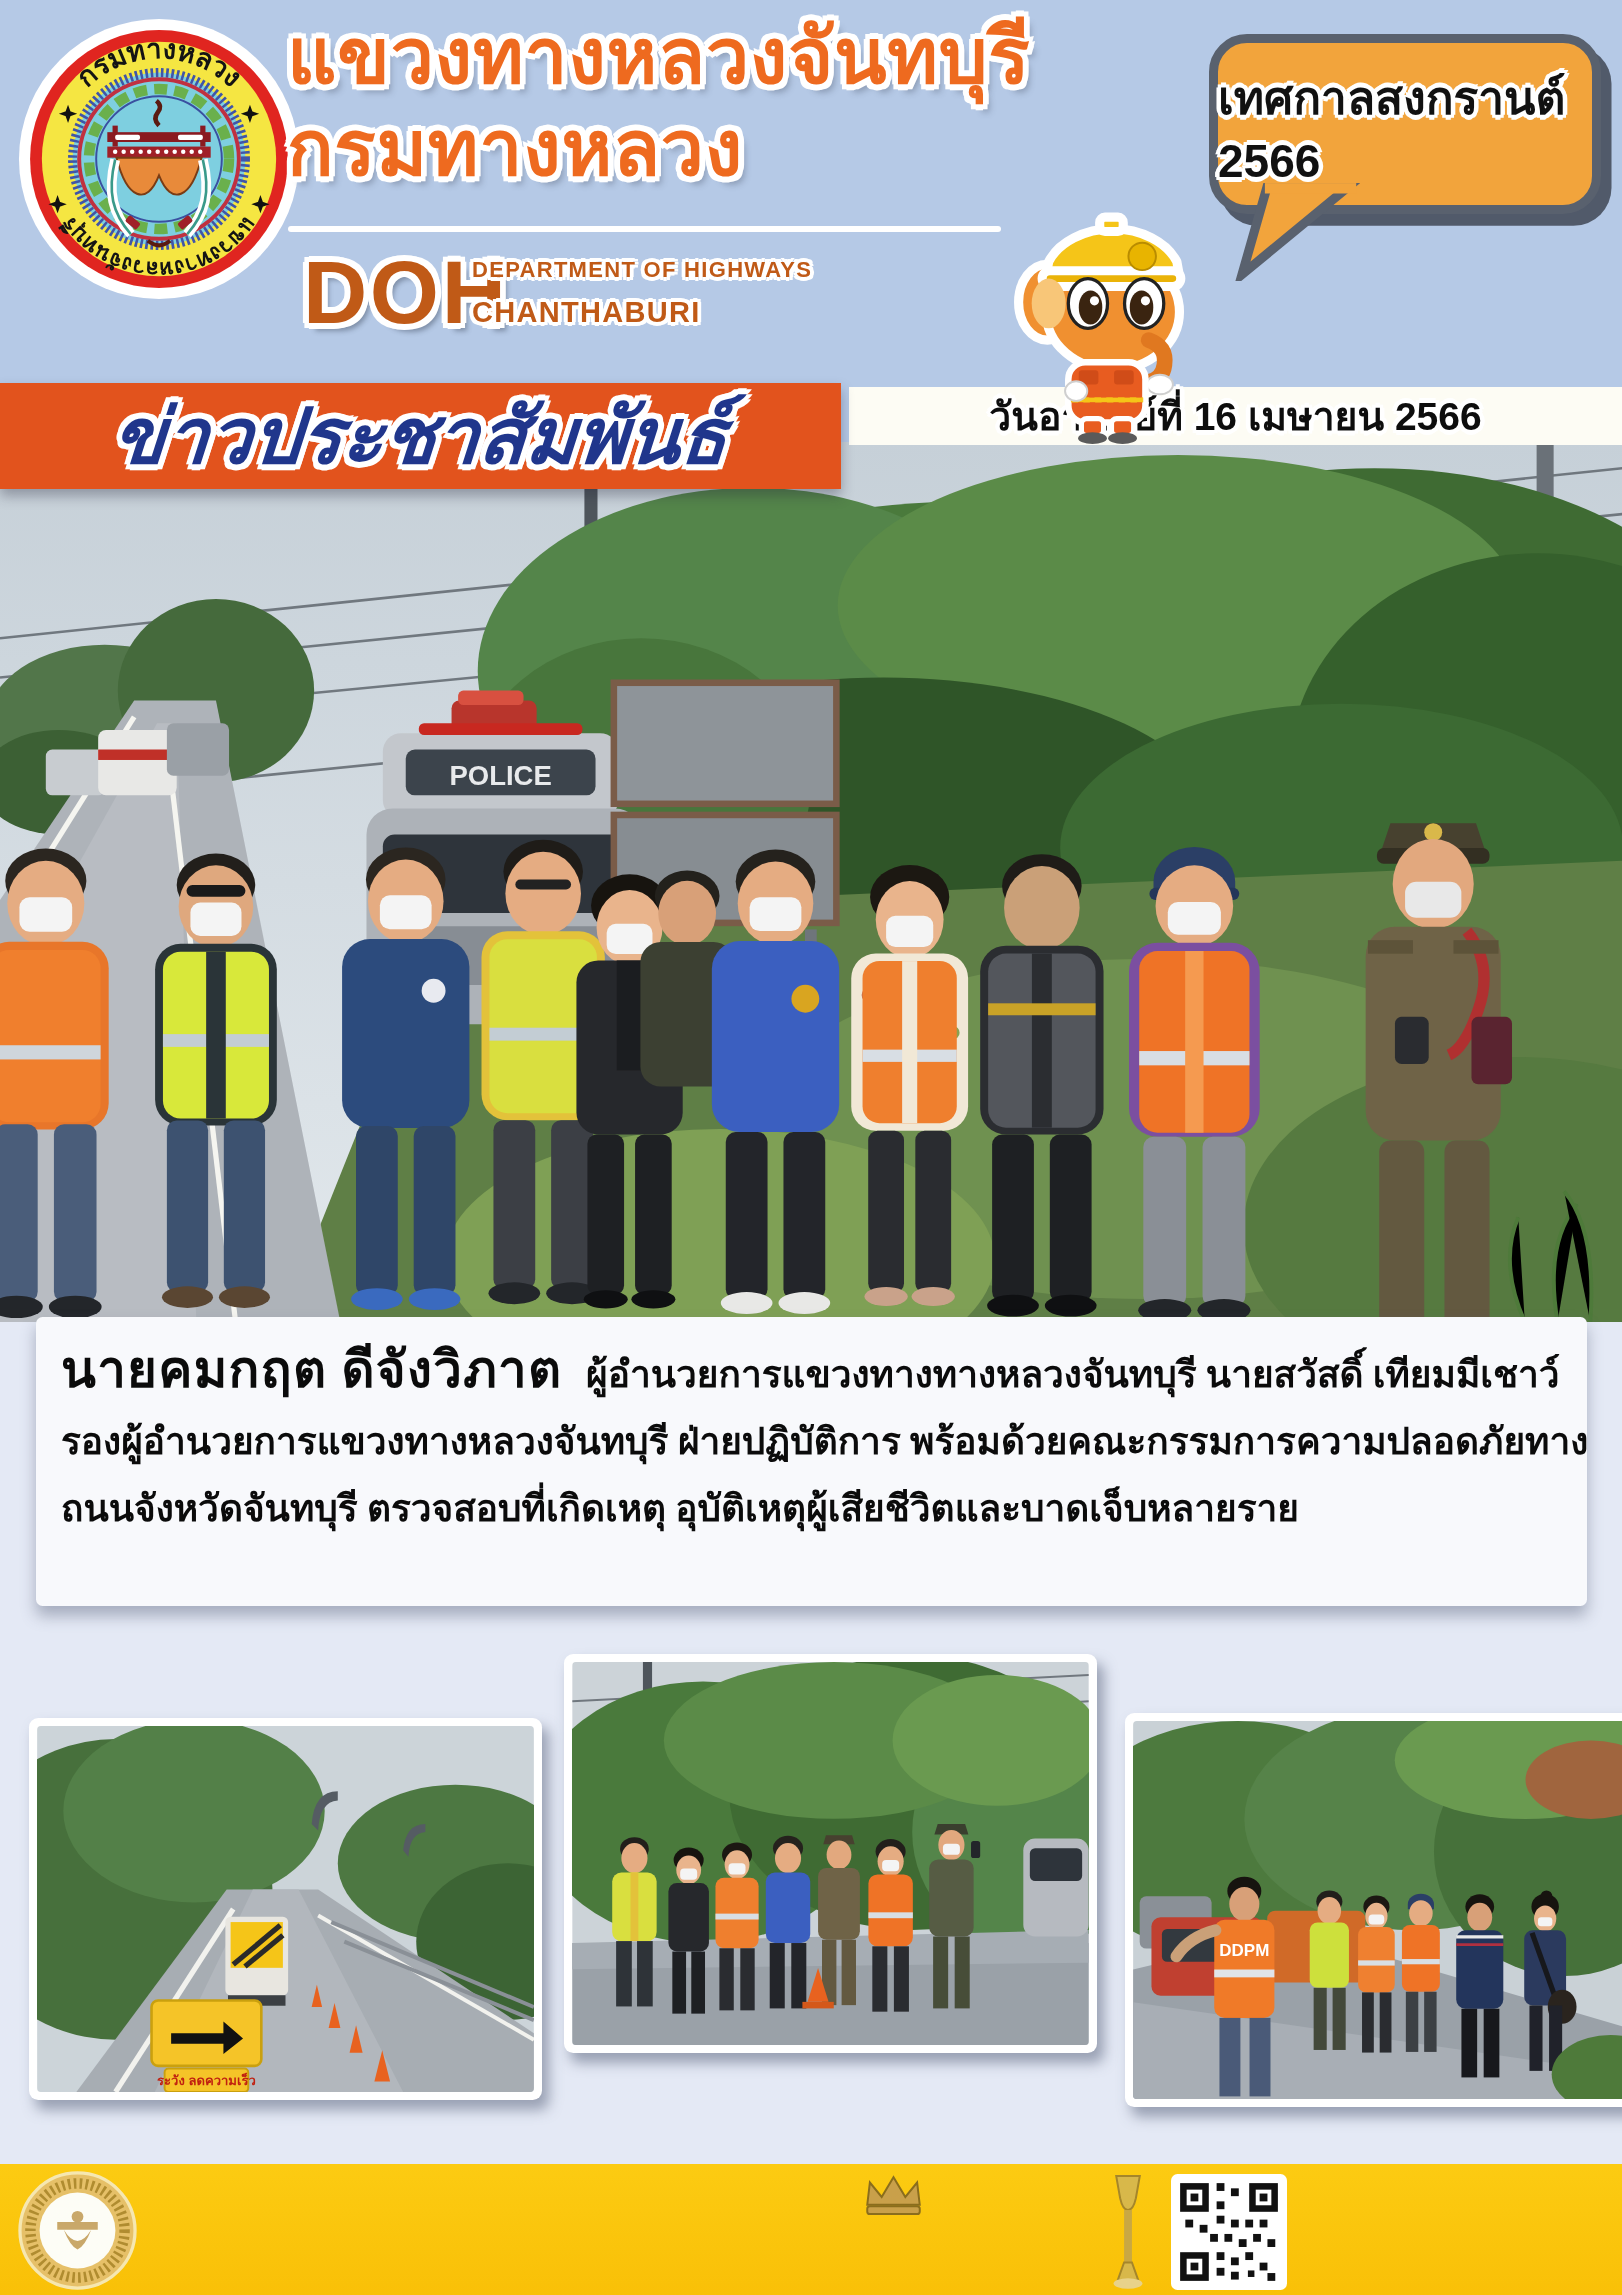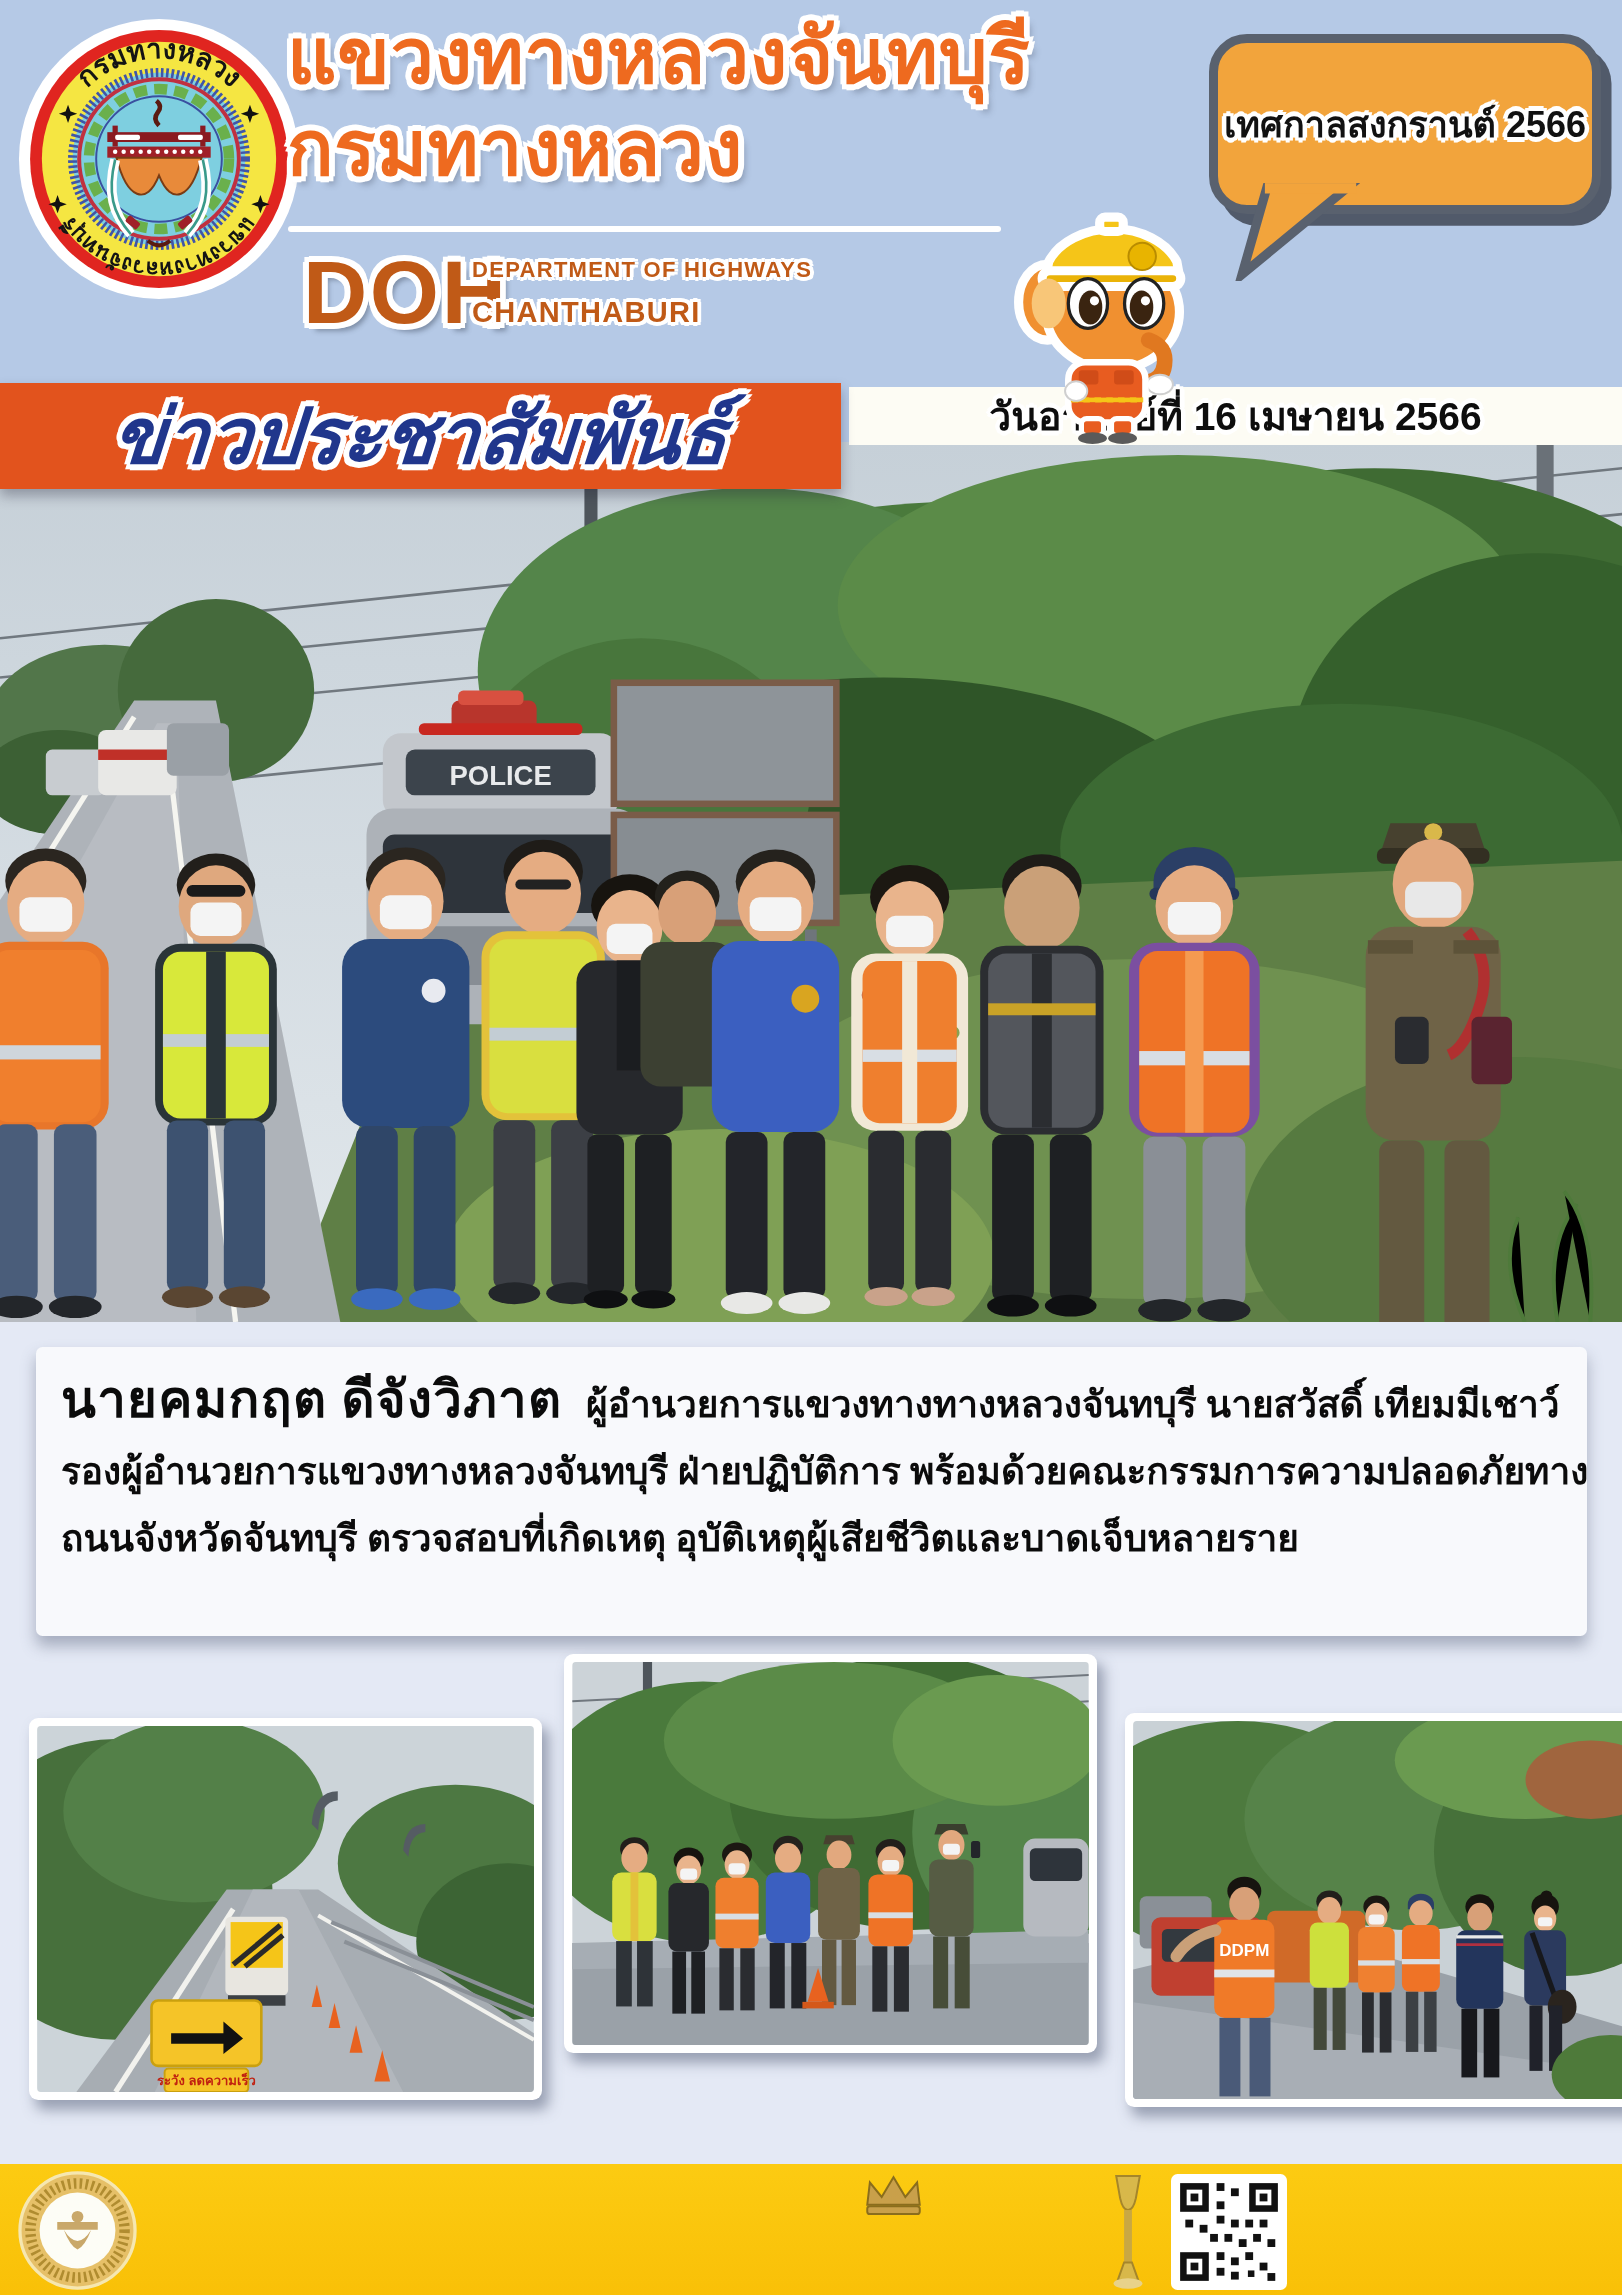--- a/index.html
+++ b/index.html
@@ -21,21 +21,21 @@
     text-shadow:-3.3px -3.3px 0 #fff,3.3px -3.3px 0 #fff,-3.3px 3.3px 0 #fff,3.3px 3.3px 0 #fff,
                 -3.9px 0 0 #fff,3.9px 0 0 #fff,0 -3.9px 0 #fff,0 3.9px 0 #fff;}
   .doh-sub1{left:472px;top:257px;font-size:22px;letter-spacing:1.3px;}
   .doh-sub2{left:472px;top:296px;font-size:29px;letter-spacing:1.3px;}
 
   
   .bubble{left:1209px;top:34px;width:374px;height:162px;background:#f2a43c;
     border:9.2px solid #59616e;border-radius:38px;box-shadow:10.5px 11.8px 0 rgba(70,78,92,.9);
     display:flex;align-items:center;justify-content:center;z-index:6;}
   .bubble-tail{left:1229px;top:183px;z-index:7;}
-  .bubble-text{font-size:36px;font-weight:800;color:#111;
+  .bubble-text{font-size:46px;font-weight:800;color:#111;
     text-shadow:-3.3px -3.3px 0 #fff,3.3px -3.3px 0 #fff,-3.3px 3.3px 0 #fff,3.3px 3.3px 0 #fff,
                 -4.6px 0 0 #fff,4.6px 0 0 #fff,0 -4.6px 0 #fff,0 4.6px 0 #fff;}
 
   
   .banner{left:0;top:383px;width:841px;height:106px;background:#e2531d;z-index:5;
     display:flex;align-items:center;justify-content:center;box-shadow:0 6.5px 11.8px rgba(40,40,60,.35);}
   .banner-text{font-size:77px;font-weight:800;font-style:italic;color:#20368c;transform:skewX(-4deg);
     text-shadow:-4.6px -4.6px 0 #fff,4.6px -4.6px 0 #fff,-4.6px 4.6px 0 #fff,4.6px 4.6px 0 #fff,
                 -5.9px 0 0 #fff,5.9px 0 0 #fff,0 -5.9px 0 #fff,0 5.9px 0 #fff;}
   .date-strip{left:849px;top:387px;width:773px;height:58px;background:#fdfcf4;z-index:4;
@@ -43,21 +43,21 @@
   .date-text{font-size:39px;font-weight:800;color:#0d0d0d;white-space:nowrap;
     text-shadow:-3.3px -3.3px 0 #fff,3.3px -3.3px 0 #fff,-3.3px 3.3px 0 #fff,3.3px 3.3px 0 #fff,
                 -4.6px 0 0 #fff,4.6px 0 0 #fff,0 -4.6px 0 #fff,0 4.6px 0 #fff;}
 
   
   .main-photo{left:0;top:442px;width:1623px;height:880px;z-index:1;}
 
   
   .mid-bg{left:0;top:1319px;width:1623px;height:847px;background:#e4e9f5;z-index:0;}
   .article-box{left:36px;top:1317px;width:1551px;height:289px;background:#f8f9fc;border-radius:6.5px;
-    box-shadow:0 9.2px 14.4px rgba(90,100,125,.45);z-index:2;padding:0;margin-top:30px;}
+    box-shadow:0 9.2px 14.4px rgba(90,100,125,.45);z-index:2;padding:0;}
   .article-inner{position:absolute;left:25px;top:19.6px;width:1505px;
     font-family:"Liberation Serif","DejaVu Serif",serif;color:#0b0b0b;}
   .a-line{font-size:37px;font-weight:700;line-height:67px;white-space:nowrap;}
   .a-lead{font-size:51px;font-weight:800;letter-spacing:1.3px;margin-right:23.6px;}
 
   
   .photo-card{background:#fff;border-radius:9.2px;box-shadow:6.5px 9.2px 13px rgba(80,90,115,.5);z-index:2;}
   .photo-card svg{display:block;border-radius:3.9px;}
   .pc-left{left:29px;top:1718px;padding:7.9px;}
   .pc-mid{left:564px;top:1654px;padding:7.9px;}

